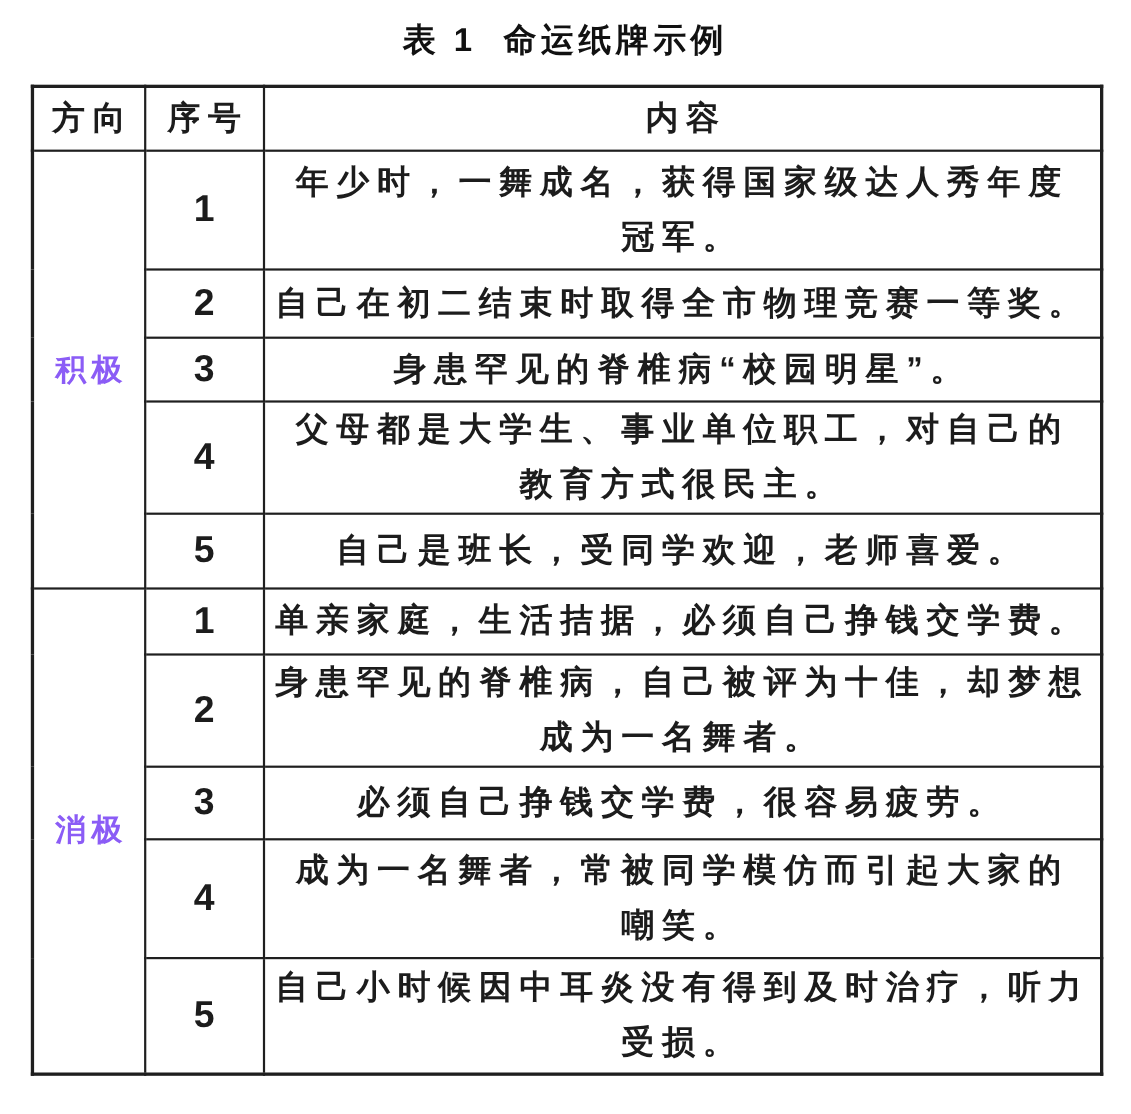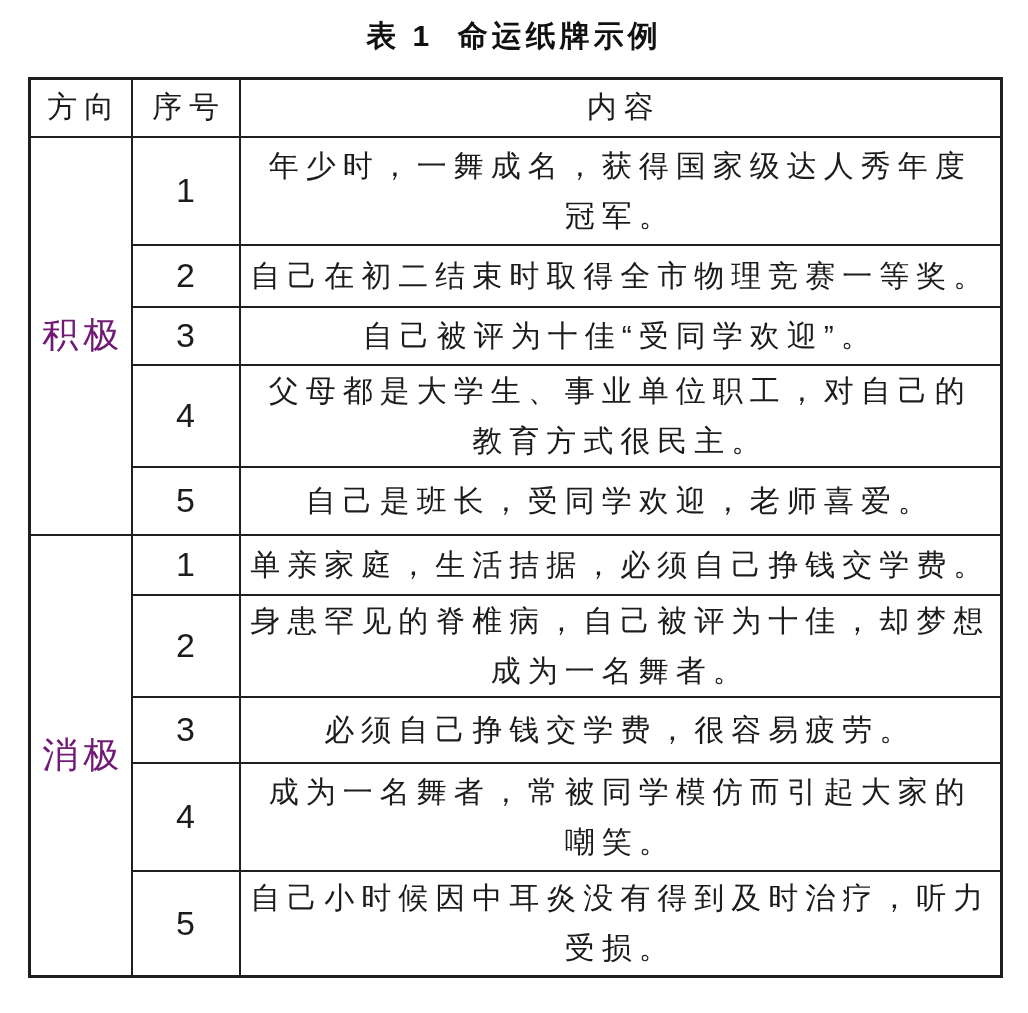--- a/index.html
+++ b/index.html
@@ -32,44 +32,44 @@
     left: 28px;
     top: 77px;
     width: 975px;
     border-collapse: collapse;
     table-layout: fixed;
     background: #ffffff;
   }
   table.destiny td, table.destiny th {
     border: 2px solid #1f1f1f;
     padding: 0;
-    font-weight: normal;
+    font-weight: bold;
   }
   table.destiny {
     border: 3px solid #1f1f1f;
   }
   col.c-dir  { width: 102px; }
   col.c-num  { width: 108px; }
   col.c-body { width: auto; }
   .hdr-cell {
     height: 54px;
     text-align: center;
     vertical-align: middle;
     font-size: 30px;
     letter-spacing: 7px;
     text-indent: 7px;
     color: #1c1c1c;
   }
   .dir-cell {
     text-align: center;
     vertical-align: middle;
-    font-size: 36px;
+    font-size: 28px;
     letter-spacing: 5px;
     text-indent: 5px;
-    color: #701a75;
+    color: #8b5cf6;
   }
   .num-cell {
     text-align: center;
     vertical-align: middle;
     font-size: 34px;
     color: #1c1c1c;
   }
   .content-cell {
     vertical-align: middle;
     font-size: 30px;
@@ -107,21 +107,21 @@
       <td class="num-cell">1</td>
       <td class="content-cell">年少时，一舞成名，获得国家级达人秀年度
 冠军。</td>
     </tr>
     <tr style="height:62px;">
       <td class="num-cell">2</td>
       <td class="content-cell">自己在初二结束时取得全市物理竞赛一等奖。</td>
     </tr>
     <tr style="height:58px;">
       <td class="num-cell">3</td>
-      <td class="content-cell">自己被评为十佳“受同学欢迎”。</td>
+      <td class="content-cell">身患罕见的脊椎病“校园明星”。</td>
     </tr>
     <tr style="height:102px;">
       <td class="num-cell">4</td>
       <td class="content-cell">父母都是大学生、事业单位职工，对自己的
 教育方式很民主。</td>
     </tr>
     <tr style="height:68px;">
       <td class="num-cell">5</td>
       <td class="content-cell">自己是班长，受同学欢迎，老师喜爱。</td>
     </tr>

